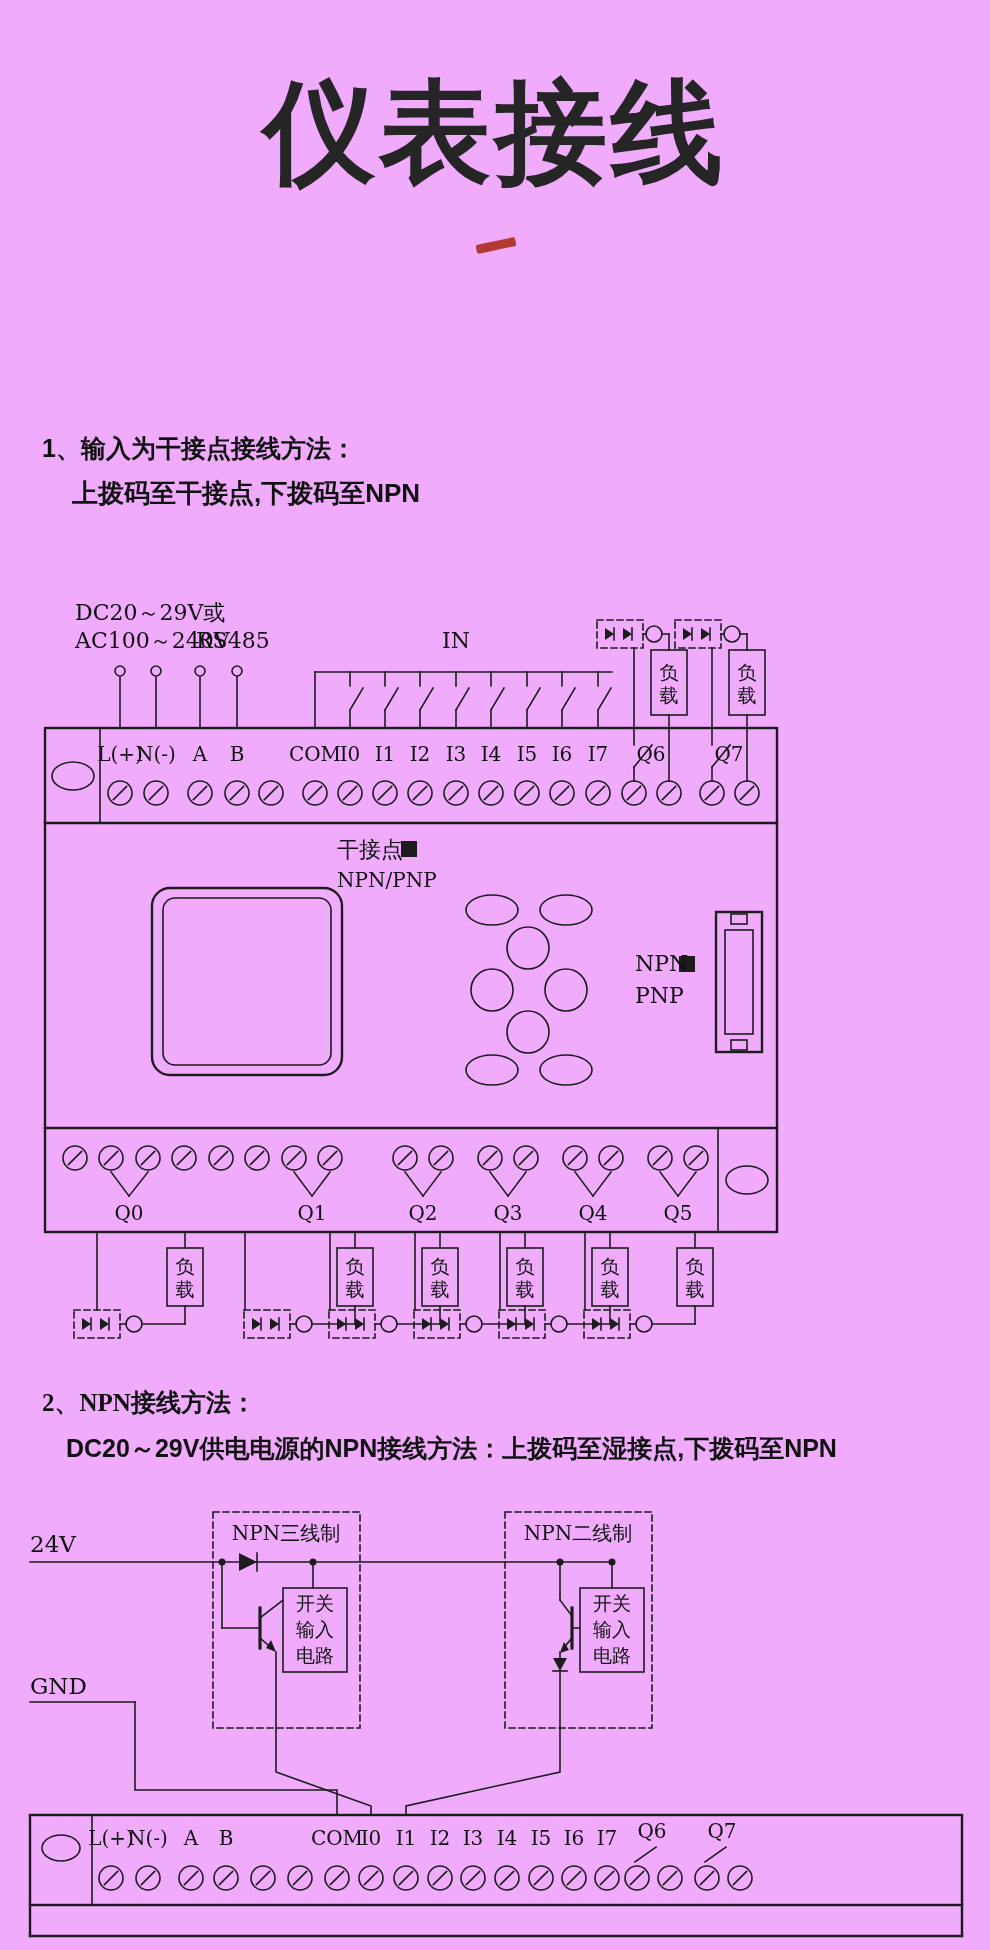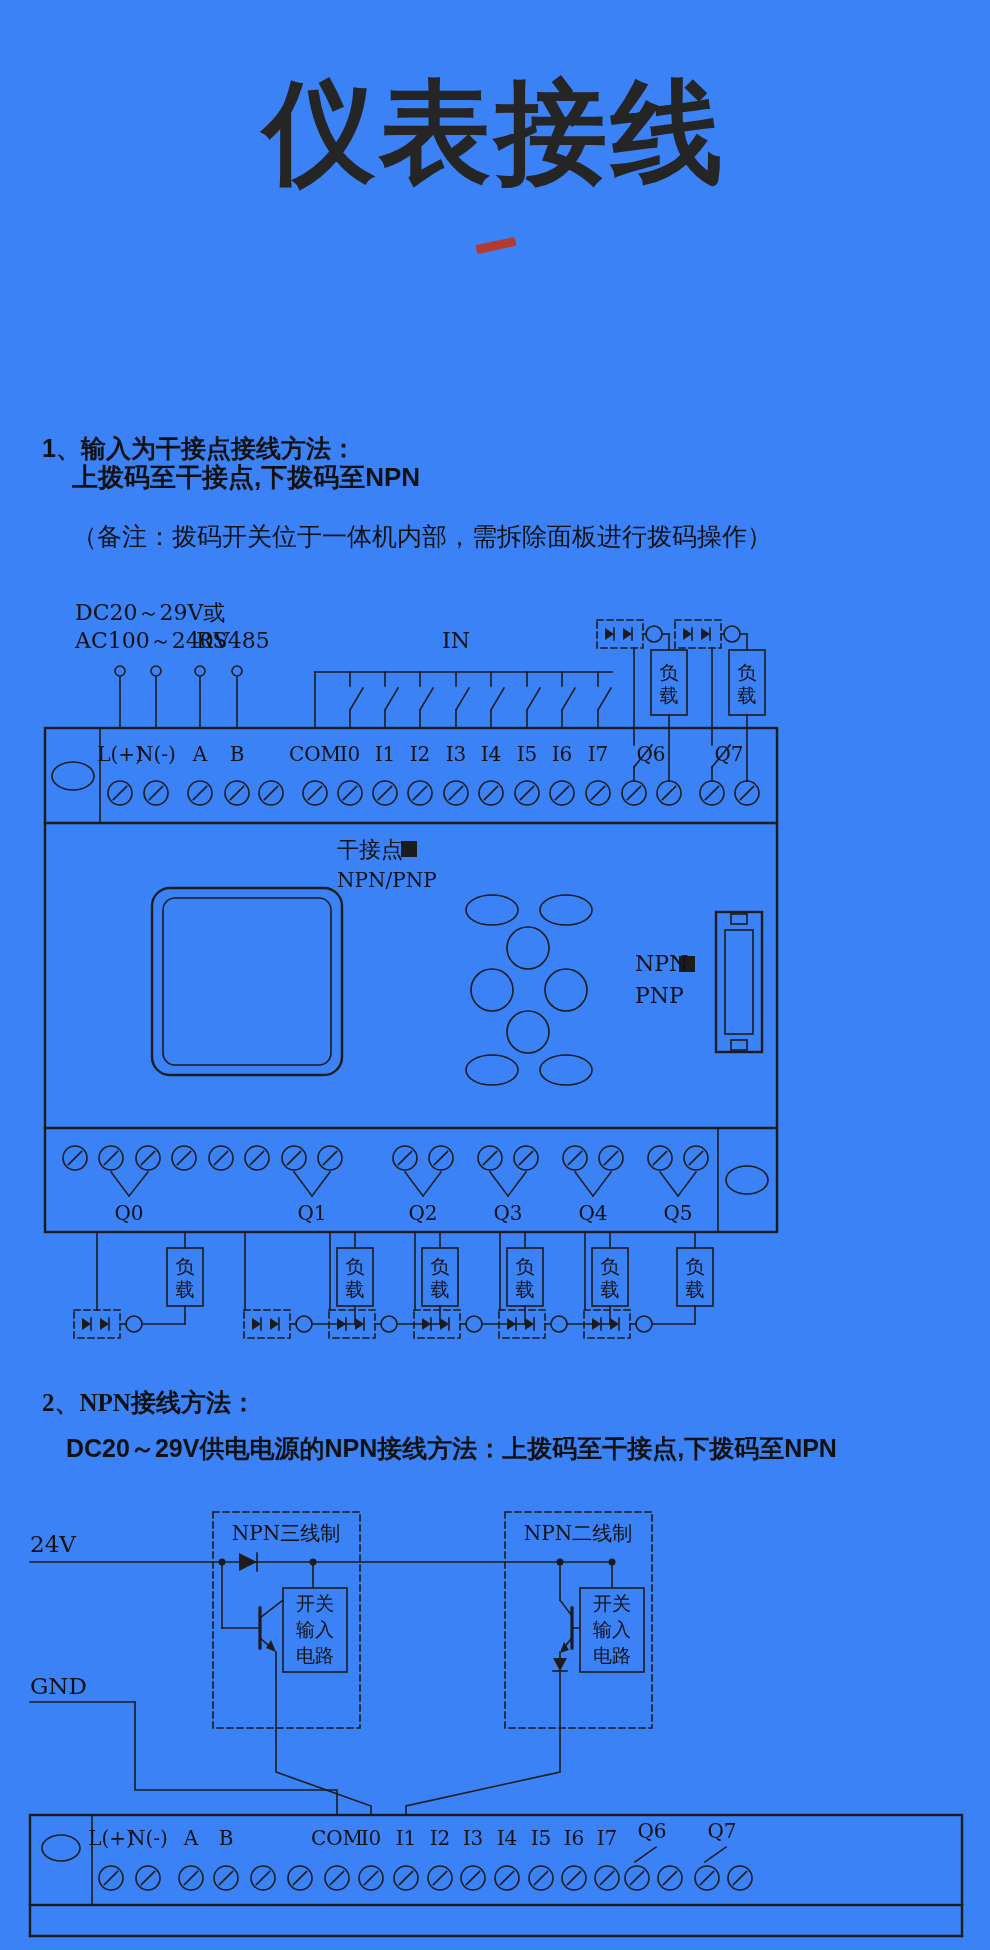--- a/index.html
+++ b/index.html
@@ -1,16 +1,16 @@
 <!DOCTYPE html>
 <html><head>
 <meta charset="utf-8">
 <style>
   html,body{margin:0;padding:0;background:#fff;}
-  .page{position:relative;width:990px;height:1950px;background:#3b82f6;overflow:hidden;
+  .page{position:relative;width:990px;height:1950px;background:#f0abfc;overflow:hidden;
         font-family:"Liberation Sans",sans-serif;color:#111;}
   .abs{position:absolute;}
   .title{top:58px;left:0;width:990px;text-align:center;font-size:112px;font-weight:900;
          color:#252525;letter-spacing:4px;}
   .reddash{top:241px;left:476px;width:40px;height:9px;background:#b23a30;border-radius:2px;
            transform:rotate(-12deg);}
   .h1{font-size:25px;font-weight:700;}
   .h2{font-size:26px;font-weight:700;}
   .note{font-size:25px;font-weight:400;}
   svg.canvas{position:absolute;top:0;left:0;}
@@ -24,25 +24,24 @@
 </style>
 </head>
 <body>
 
 <div class="page">
 
   <div class="abs title">仪表接线</div>
   <div class="abs reddash"></div>
 
   <div class="abs h1" style="top:432px;left:42px;">1、输入为干接点接线方法：</div>
-  <div class="abs h2" style="top:460px;left:72px;">上拨码至干接点,下拨码至NPN</div>
-  <div class="abs note" style="top:520px;left:72px;">（备注：拨码开关位于一体机内部，需拆除面板进行拨码操作）</div>
+  <div class="abs h2" style="top:476px;left:72px;">上拨码至干接点,下拨码至NPN</div>
 
   <div class="abs h1" style="top:1386px;left:42px;font-family:Liberation Serif, serif;">2、NPN接线方法：</div>
-  <div class="abs h2" style="top:1432px;left:66px;font-size:25px;">DC20～29V供电电源的NPN接线方法：上拨码至干接点,下拨码至NPN</div>
+  <div class="abs h2" style="top:1432px;left:66px;font-size:25px;">DC20～29V供电电源的NPN接线方法：上拨码至湿接点,下拨码至NPN</div>
 
   <svg class="canvas" width="990" height="1950" viewBox="0 0 990 1950">
 
     <g>
       <text x="75" y="620" class="t22">DC20～29V或</text>
       <text x="75" y="648" class="t22">AC100～240V</text>
       <text x="196" y="648" class="t22">RS485</text>
       <text x="456" y="648" class="t22" text-anchor="middle">IN</text>
 
       <line x1="315" y1="672" x2="612" y2="672" class="ln"></line>

